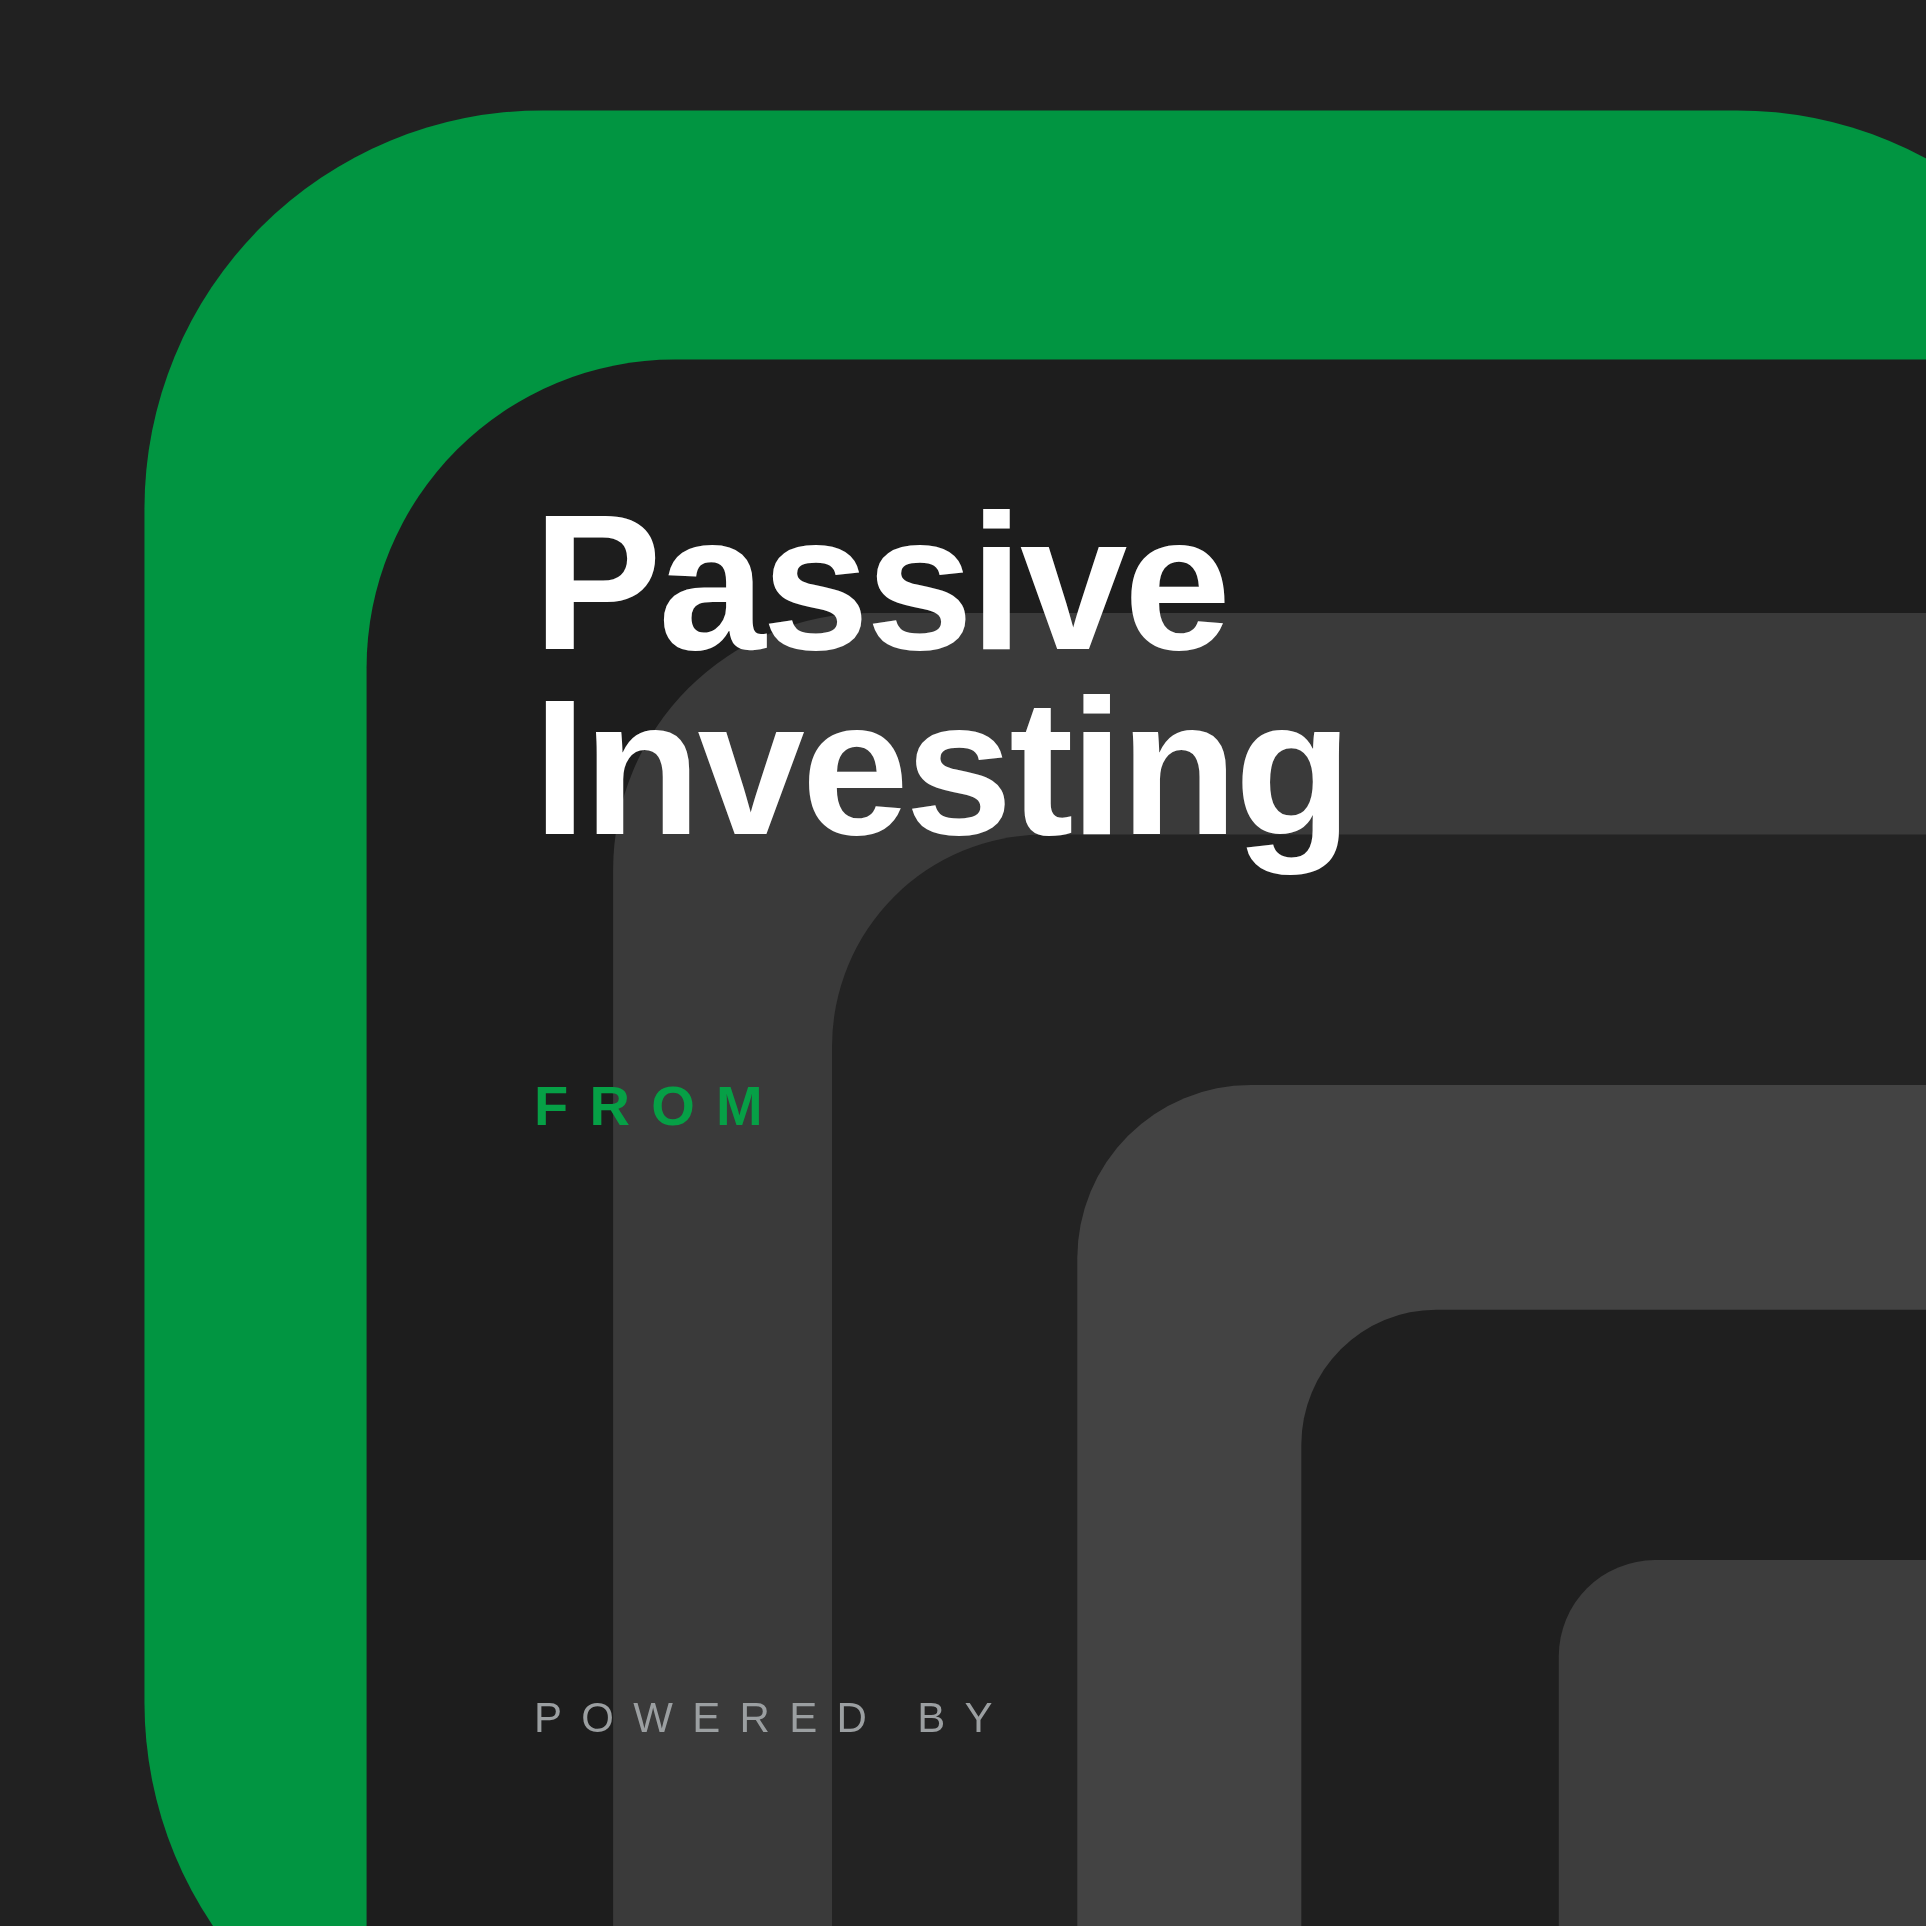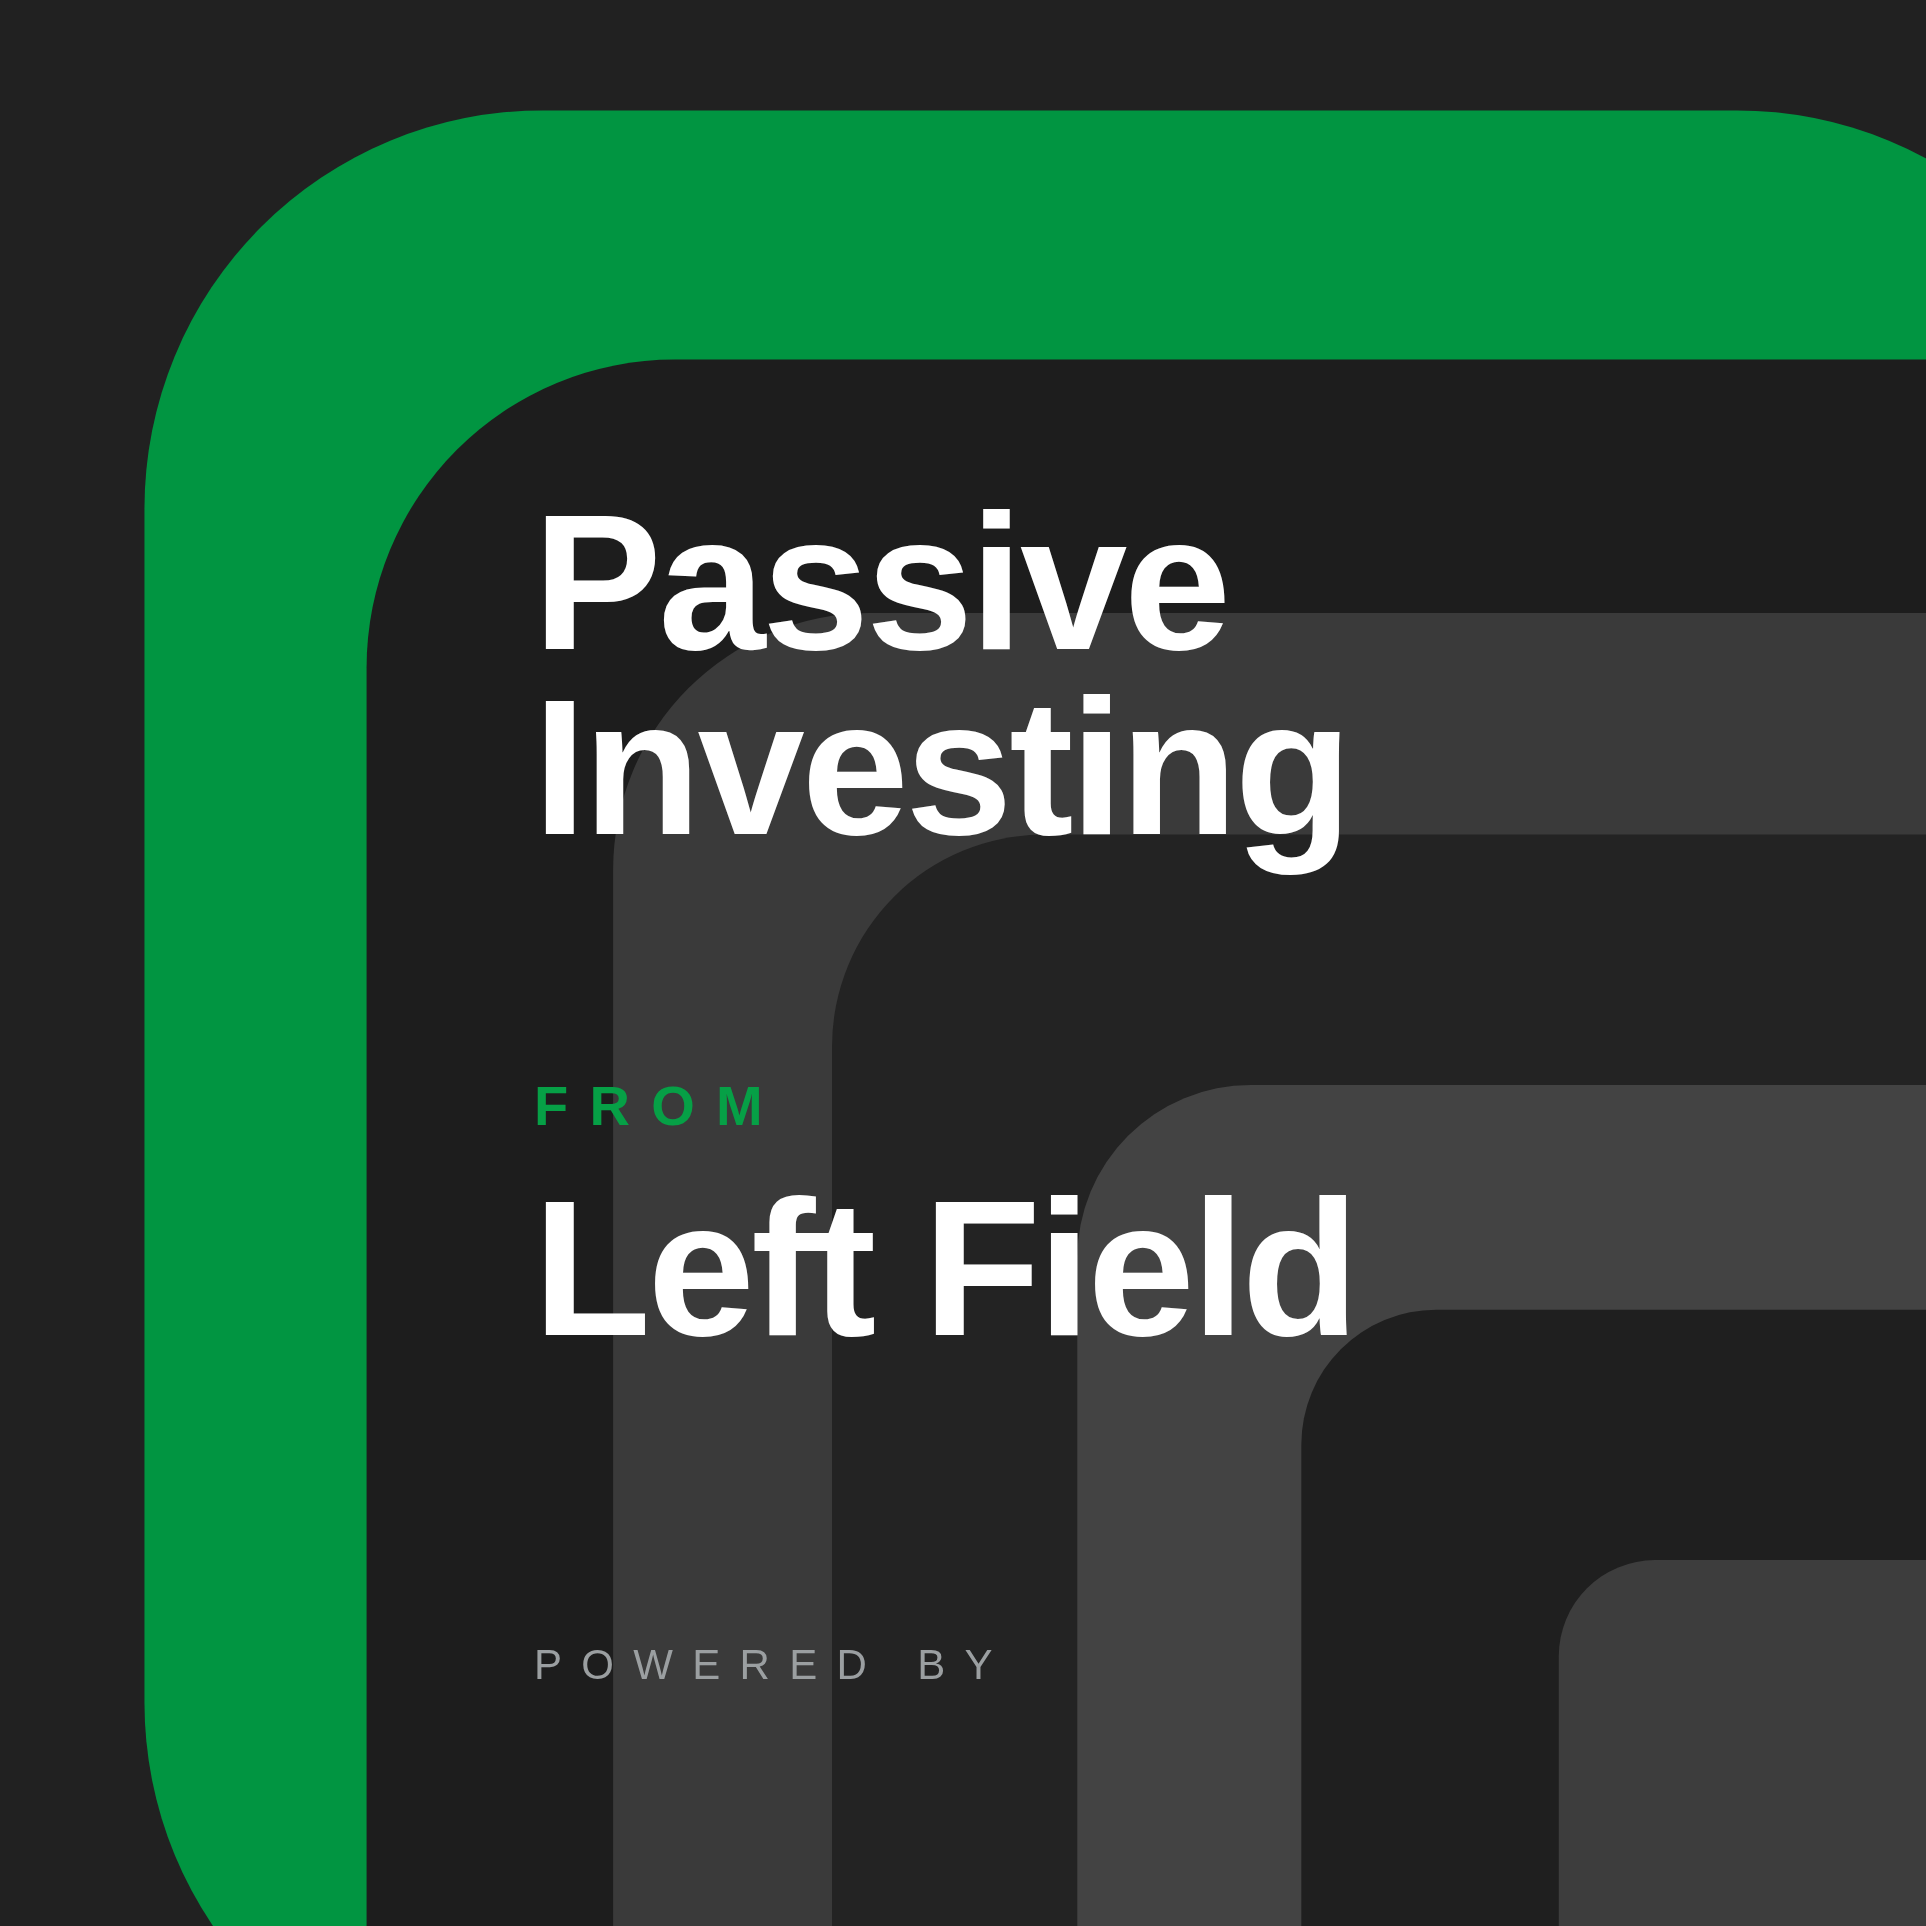--- a/index.html
+++ b/index.html
@@ -66,20 +66,21 @@
     font-size: 193px;
   }
 
   
   #footer {
     position: absolute;
     left: 534px;
     top: 1644px;
     height: 148px;
     display: flex;
+    align-items: center;
     z-index: 6;
   }
   #powered-by {
     color: #9b9fa1;
     font-size: 42px;
     font-weight: 400;
     letter-spacing: 0.46em;
     white-space: nowrap;
     line-height: 1;
   }
@@ -134,21 +135,20 @@
     </g>
   </svg>
 
   <div class="text-layer">
     <div class="title-line" id="line-passive">Passive</div>
 
     <div class="title-line" id="line-investing">Investing</div>
 
     <div id="line-from">FROM</div>
 
-    <div class="title-line" id="line-left-field">Left Field</div>
   </div>
 
   <div id="footer">
     <div id="powered-by">POWERED BY</div>
 
   </div>
 
 </div>
 
 

